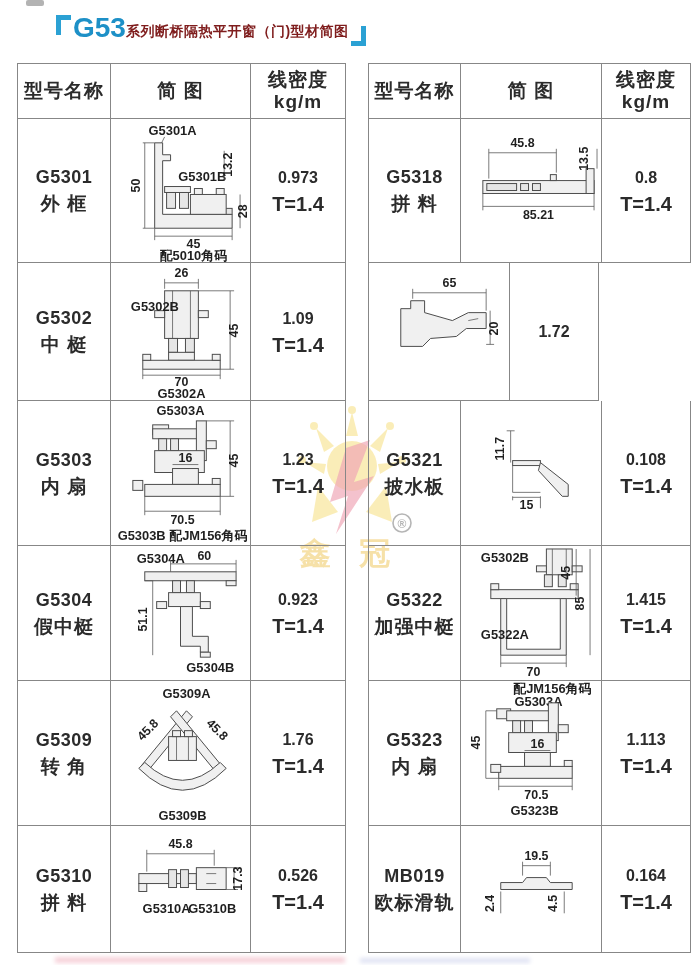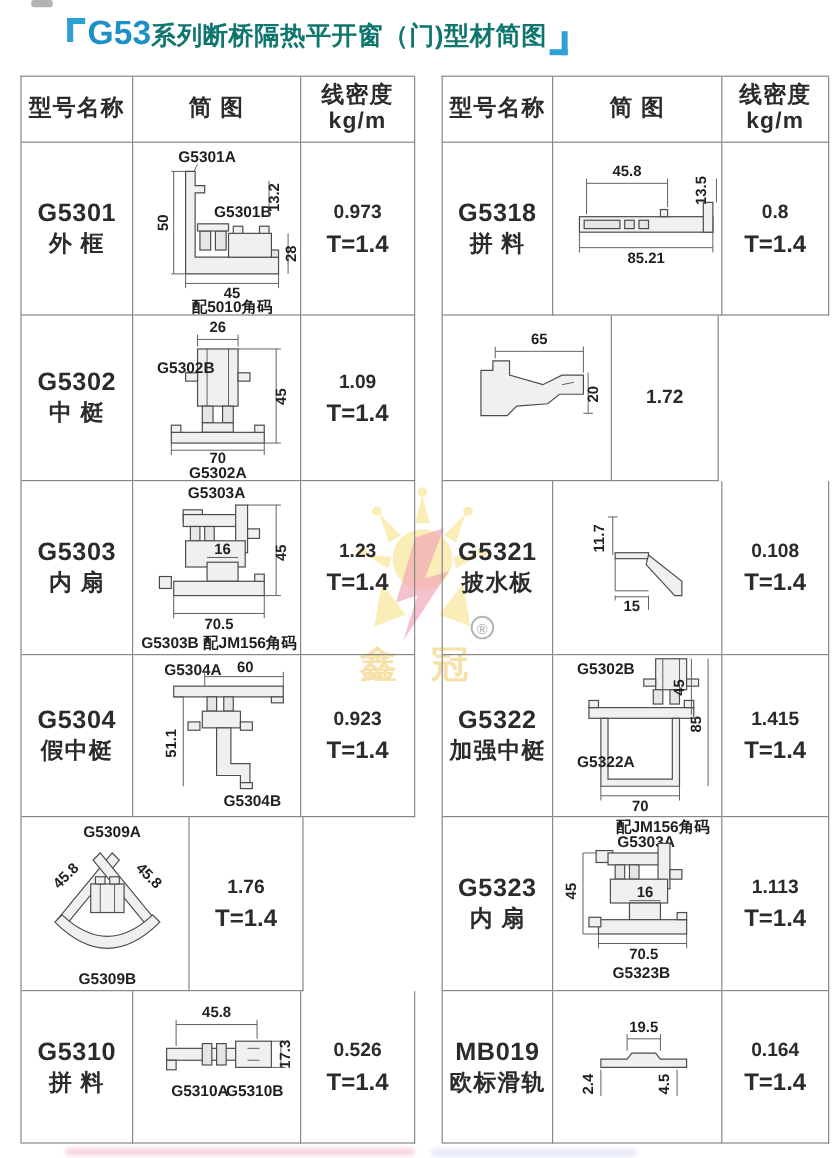--- a/index.html
+++ b/index.html
@@ -7,37 +7,37 @@
        font-family:"Liberation Sans",sans-serif;color:#2b2b2b;}
   .artifact-top{position:absolute;left:26px;top:0;width:18px;height:6px;background:#8a8a8a;
        opacity:.65;border-radius:2px;}
   
   .title{position:absolute;left:14px;top:13px;display:flex;align-items:flex-start;z-index:2;padding-left:42px;}
   .tb-open{width:10px;height:15px;border-left:5px solid #2ba1d4;border-top:5px solid #2ba1d4;
        margin-top:2px;margin-right:2px;}
   .tb-close{width:10px;height:15px;border-right:5px solid #2ba1d4;border-bottom:5px solid #2ba1d4;
        align-self:flex-end;margin-bottom:0px;margin-left:2px;}
   .t-series{font-size:28px;font-weight:bold;color:#1d90c7;line-height:30px;letter-spacing:0px;}
-  .t-text{font-size:21px;font-weight:bold;color:#0f766e;line-height:30px;padding-top:3px;letter-spacing:0.5px;}
+  .t-text{font-size:14px;font-weight:bold;color:#7f1d1d;line-height:30px;padding-top:3px;letter-spacing:0.5px;}
   
   .watermark{position:absolute;left:278px;top:402px;width:160px;height:185px;z-index:0;}
   
   .tbl{position:absolute;top:63px;z-index:1;border-left:1px solid #878787;border-top:1px solid #878787;
        background:transparent;}
   .tbl-left{left:17px;}
   .tbl-right{left:368px;}
   .trow{display:flex;}
   .cell{box-sizing:border-box;border-right:1px solid #878787;border-bottom:1px solid #878787;
        display:flex;flex-direction:column;align-items:center;justify-content:center;
        background:transparent;position:relative;}
   .tbl-left .c1{width:93px;}  .tbl-left .c2{width:140px;}  .tbl-left .c3{width:95px;}
   .tbl-right .c1{width:92px;} .tbl-right .c2{width:141px;} .tbl-right .c3{width:89px;}
   .hrow .cell{height:55px;}
   .hd{font-size:19px;font-weight:bold;line-height:22px;text-align:center;letter-spacing:1px;}
-  .model-code{font-size:21px;font-weight:bold;line-height:27px;letter-spacing:0.5px;}
+  .model-code{font-size:18px;font-weight:bold;line-height:27px;letter-spacing:0.5px;}
   .model-name{font-size:19px;font-weight:bold;line-height:26px;letter-spacing:1px;}
   .dens-v{font-size:16px;font-weight:bold;line-height:27px;}
   .dens-t{font-size:20px;font-weight:bold;line-height:27px;}
   .diag{padding:0;}
   .diag svg{position:absolute;left:0;top:0;width:100%;height:100%;}
   
   .prof{fill:#f0f0f0;stroke:#4c4c4c;stroke-width:1;}
   .prof2{fill:#e6e6e6;stroke:#4c4c4c;stroke-width:1;}
   .dim{stroke:#5a5a5a;stroke-width:0.8;fill:none;}
   text.dt{font-size:12.5px;font-weight:bold;fill:#1f1f1f;font-family:"Liberation Sans",sans-serif;}
@@ -243,20 +243,24 @@
         <text class="lbl" x="100" y="127" text-anchor="middle">G5304B</text>
       </svg>
     </div>
     <div class="cell c3" style="height:135px">
       <div class="dens-v">0.923</div>
       <div class="dens-t">T=1.4</div>
     </div>
   </div>
 
   <div class="trow">
+    <div class="cell c1" style="height:145px">
+      <div class="model-code">G5309</div>
+      <div class="model-name">转 角</div>
+    </div>
     <div class="cell c2 diag" style="height:145px">
       <svg viewBox="0 0 140 145">
         <text class="lbl" x="76" y="17" text-anchor="middle">G5309A</text>
         <polygon class="prof" points="30,86 76,30 82,36 36,92"></polygon>
         <polygon class="prof" points="66,30 112,86 106,92 60,36"></polygon>
         <rect class="prof" x="58" y="56" width="28" height="24"></rect>
         <rect class="prof" x="62" y="50" width="8" height="6"></rect>
         <rect class="prof" x="74" y="50" width="8" height="6"></rect>
         <line class="dim" x1="66" y1="56" x2="66" y2="80"></line>
           <line class="dim" x1="78" y1="56" x2="78" y2="80"></line>

